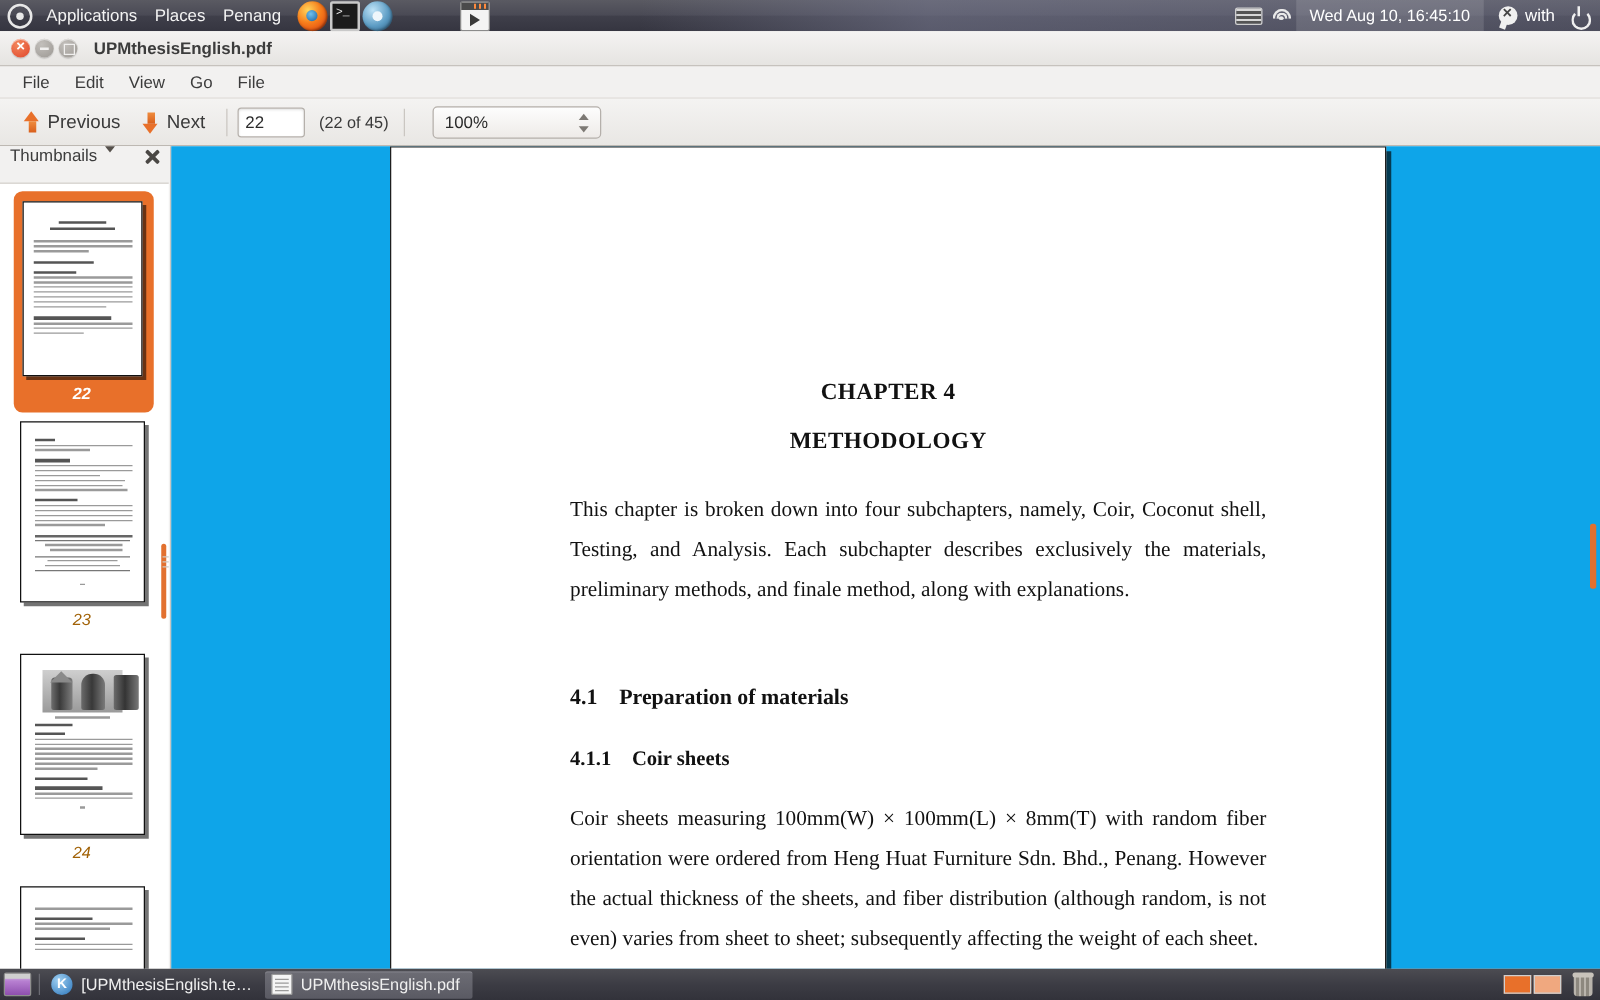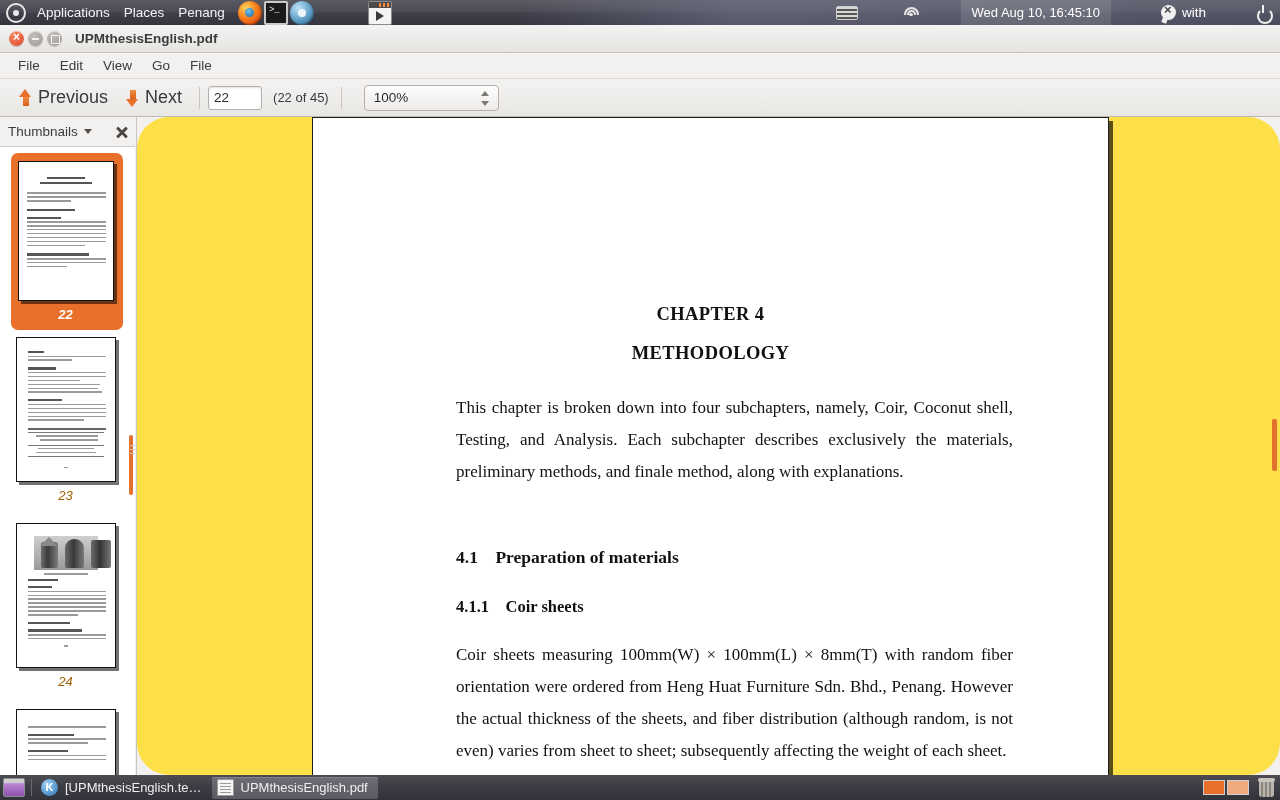--- a/index.html
+++ b/index.html
@@ -53,21 +53,21 @@
       box-shadow:inset -1px -1px 2px rgba(0,0,0,.35);}
   .chrome::after{content:"";position:absolute;left:8px;top:8px;width:8px;height:8px;border-radius:50%;background:#eef6fb;}
   
   .winapp{background:#f4f4f4;border:1px solid #8b8b8b;border-radius:2px;}
   .winapp::before{content:"";position:absolute;left:0;top:0;right:0;height:6px;background:#4b4b4b;}
   .winapp::after{content:"";position:absolute;left:7px;top:9px;width:0;height:0;
       border-left:8px solid #3a3a3a;border-top:5px solid transparent;border-bottom:5px solid transparent;}
   .winapp .dots{position:absolute;right:2px;top:1px;width:10px;height:4px;
       background:repeating-linear-gradient(to right,#ff8b3d 0 2px,transparent 2px 4px);}
 
-  .panel-right{margin-left:auto;display:flex;align-items:center;height:25px;z-index:2;gap:38px;}
+  .panel-right{margin-left:auto;display:flex;align-items:center;height:25px;z-index:2;}
   .kbd-ind{width:22px;height:14px;border:1px solid #cfcfcf;border-radius:2px;margin-right:7px;
      background:repeating-linear-gradient(to bottom,#d8d8d8 0 2px,#555 2px 4px);}
   .wifi-ind{width:17px;height:15px;position:relative;margin-right:3px;}
   .wifi-ind i{position:absolute;border:2px solid #e9e9e9;border-bottom:none;border-radius:50% 50% 0 0/100% 100% 0 0;left:50%;}
   .wifi-ind .a{width:15px;height:8px;margin-left:-7.5px;top:2px;}
   .wifi-ind .b{width:9px;height:5px;margin-left:-4.5px;top:5px;}
   .wifi-ind .c{width:4px;height:3px;margin-left:-2px;top:8px;border-radius:50%;background:#e9e9e9;border:none;}
   .clock-box{
     background:rgba(255,255,255,.12); padding:4px 11px; font-size:13px; color:#fff; line-height:17px;
     white-space:nowrap;
@@ -113,21 +113,21 @@
     height:26px;flex:none;display:flex;align-items:center;padding-left:8px;
     background:#f2f1f0;border-bottom:1px solid #dedad6;
   }
   .menu-item{padding:3px 10px;font-size:13.5px;color:#3c3c3c;border-radius:3px;}
   
   #toolbar{
     height:38px;flex:none;display:flex;align-items:center;padding-left:10px;gap:0;
     background:linear-gradient(to bottom,#f4f3f2,#e9e7e4);
     border-bottom:1px solid #bdb8b2;
   }
-  .tb-btn{display:flex;align-items:center;gap:6px;padding:4px 9px;border-radius:3px;font-size:18px;color:#3a3a3a;}
+  .tb-btn{display:flex;align-items:center;gap:6px;padding:4px 9px;border-radius:3px;font-size:15px;color:#3a3a3a;}
   .arrow-up,.arrow-down{width:13px;height:18px;position:relative;flex:none;}
   .arrow-up::before{content:"";position:absolute;left:0;top:0;width:0;height:0;
     border-left:6.5px solid transparent;border-right:6.5px solid transparent;border-bottom:8px solid #e8702a;}
   .arrow-up::after{content:"";position:absolute;left:3.5px;top:8px;width:6px;height:9px;
     background:linear-gradient(to bottom,#ef8c3e,#d95f1c);}
   .arrow-down::before{content:"";position:absolute;left:0;bottom:0;width:0;height:0;
     border-left:6.5px solid transparent;border-right:6.5px solid transparent;border-top:8px solid #e8702a;}
   .arrow-down::after{content:"";position:absolute;left:3.5px;top:1px;width:6px;height:9px;
     background:linear-gradient(to bottom,#ef8c3e,#d95f1c);}
   .tb-sep{width:1px;height:22px;background:#cac6c1;margin:0 8px;}
@@ -147,21 +147,21 @@
   .spinner i{position:absolute;left:0;width:0;height:0;border-left:4.5px solid transparent;border-right:4.5px solid transparent;}
   .spinner .up{top:2px;border-bottom:5px solid #7d7974;}
   .spinner .dn{bottom:3px;border-top:5px solid #7d7974;}
 
   
   #body-split{flex:1;display:flex;min-height:0;background:#f2f1f0;}
 
   
   #sidebar{width:137px;flex:none;display:flex;flex-direction:column;background:#f2f1f0;
     border-right:1px solid #c9c5c0;position:relative;}
-  #sidebar-header{height:29px;flex:none;display:flex;align-items:center;padding:0 6px 0 8px;}
+  #sidebar-header{height:29px;flex:none;display:flex;align-items:flex-start;padding:0 6px 0 8px;}
   #thumbs-label{font-size:13.5px;color:#3c3c3c;}
   .caret-down{width:0;height:0;border-left:4px solid transparent;border-right:4px solid transparent;
      border-top:5px solid #55504b;margin-left:6px;}
   #sidebar-close{margin-left:auto;width:16px;height:16px;position:relative;}
   #sidebar-close::before,#sidebar-close::after{content:"";position:absolute;left:1px;top:7px;width:14px;height:3px;
      background:#4a4744;border-radius:1px;}
   #sidebar-close::before{transform:rotate(45deg);} #sidebar-close::after{transform:rotate(-45deg);}
 
   #thumb-list{
     flex:1;background:#fff;margin:0 1px 0 0;position:relative;overflow:hidden;
@@ -185,21 +185,21 @@
   .tl.h{height:2.2px;background:#555;}
   .tl.c{margin-left:auto;margin-right:auto;}
   .tgap{height:5px;}
 
   #sidebar-scroll{
     position:absolute;left:129px;top:0;width:4px;background:#e2702f;border-radius:2px;
   }
   .grip{position:absolute;left:130px;width:8px;height:1px;background:#cdc9c4;}
 
   
-  #doc-area{flex:1;position:relative;background:#fde047;overflow:hidden;border-radius:32px;}
+  #doc-area{flex:1;position:relative;background:#0ea5e9;overflow:hidden;}
   #doc-page{
     position:absolute;left:175px;top:0px;width:797px;height:690px;background:#fff;
     border:1px solid #1e1e1e;
     box-shadow:4px 4px 0 rgba(0,0,0,.65);
   }
   #doc-content{padding:0 0 0 0;color:#111;font-family:"Liberation Serif",serif;}
   .ch-title{text-align:center;font-weight:bold;font-size:18.5px;letter-spacing:.4px;margin-top:186px;}
   .ch-sub{text-align:center;font-weight:bold;font-size:18.5px;letter-spacing:.4px;margin-top:18px;}
   .body-par{
     font-size:17px;line-height:32px;text-align:justify;margin:0 95px 0 143px;

